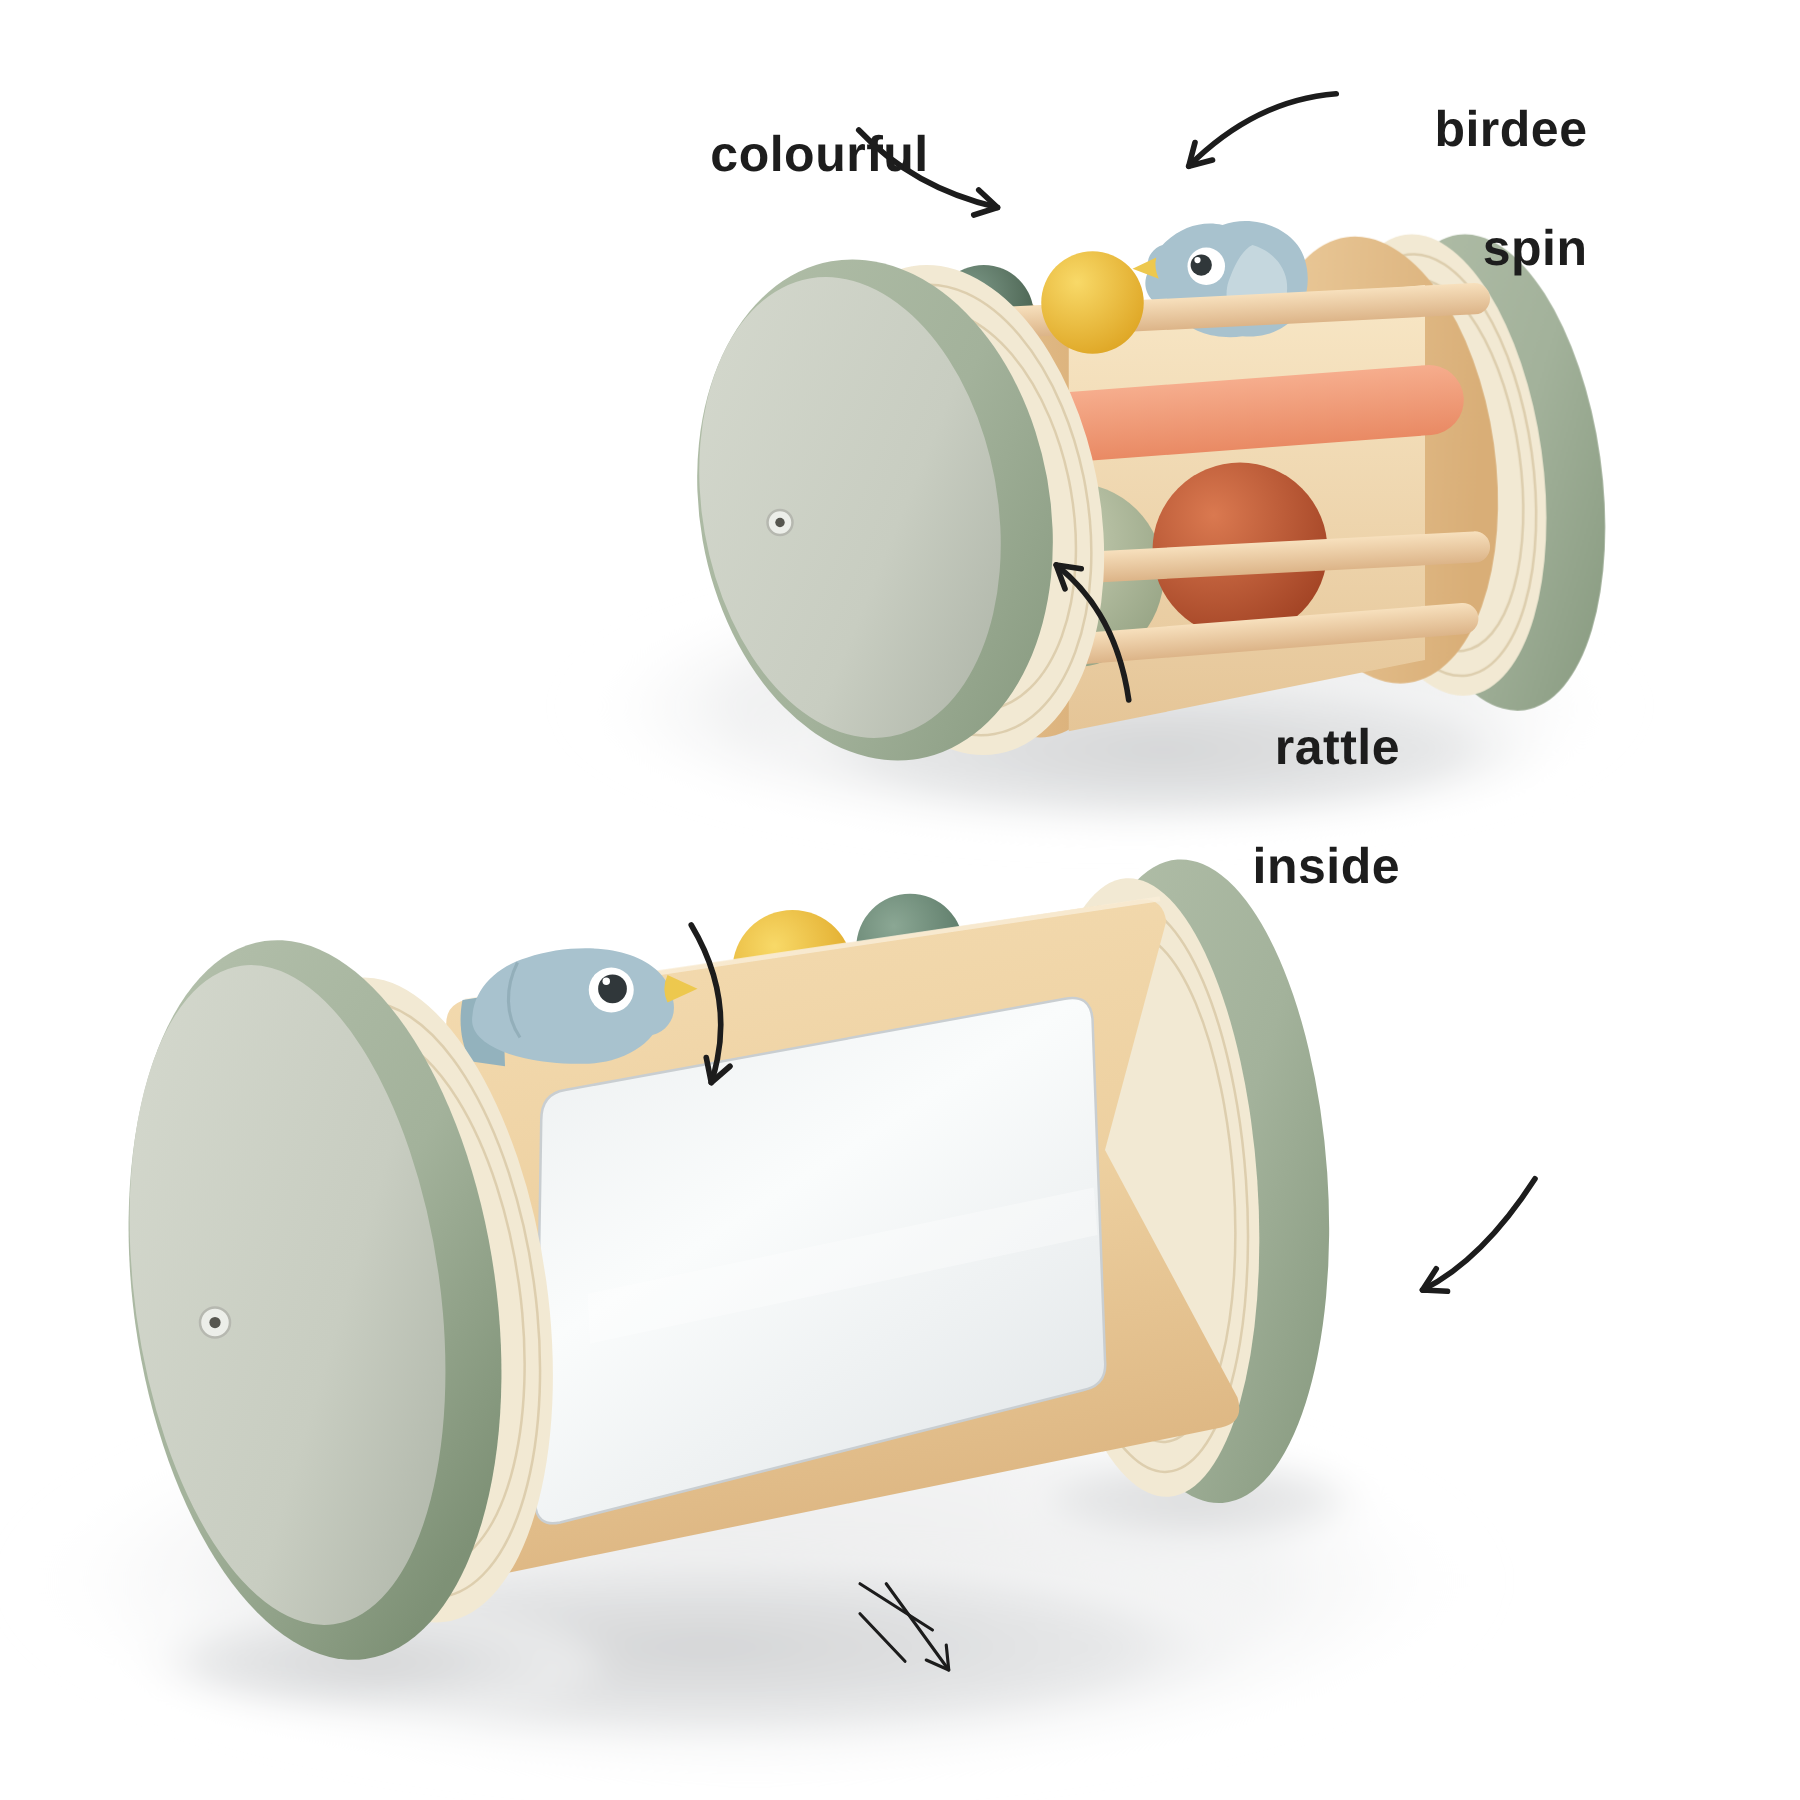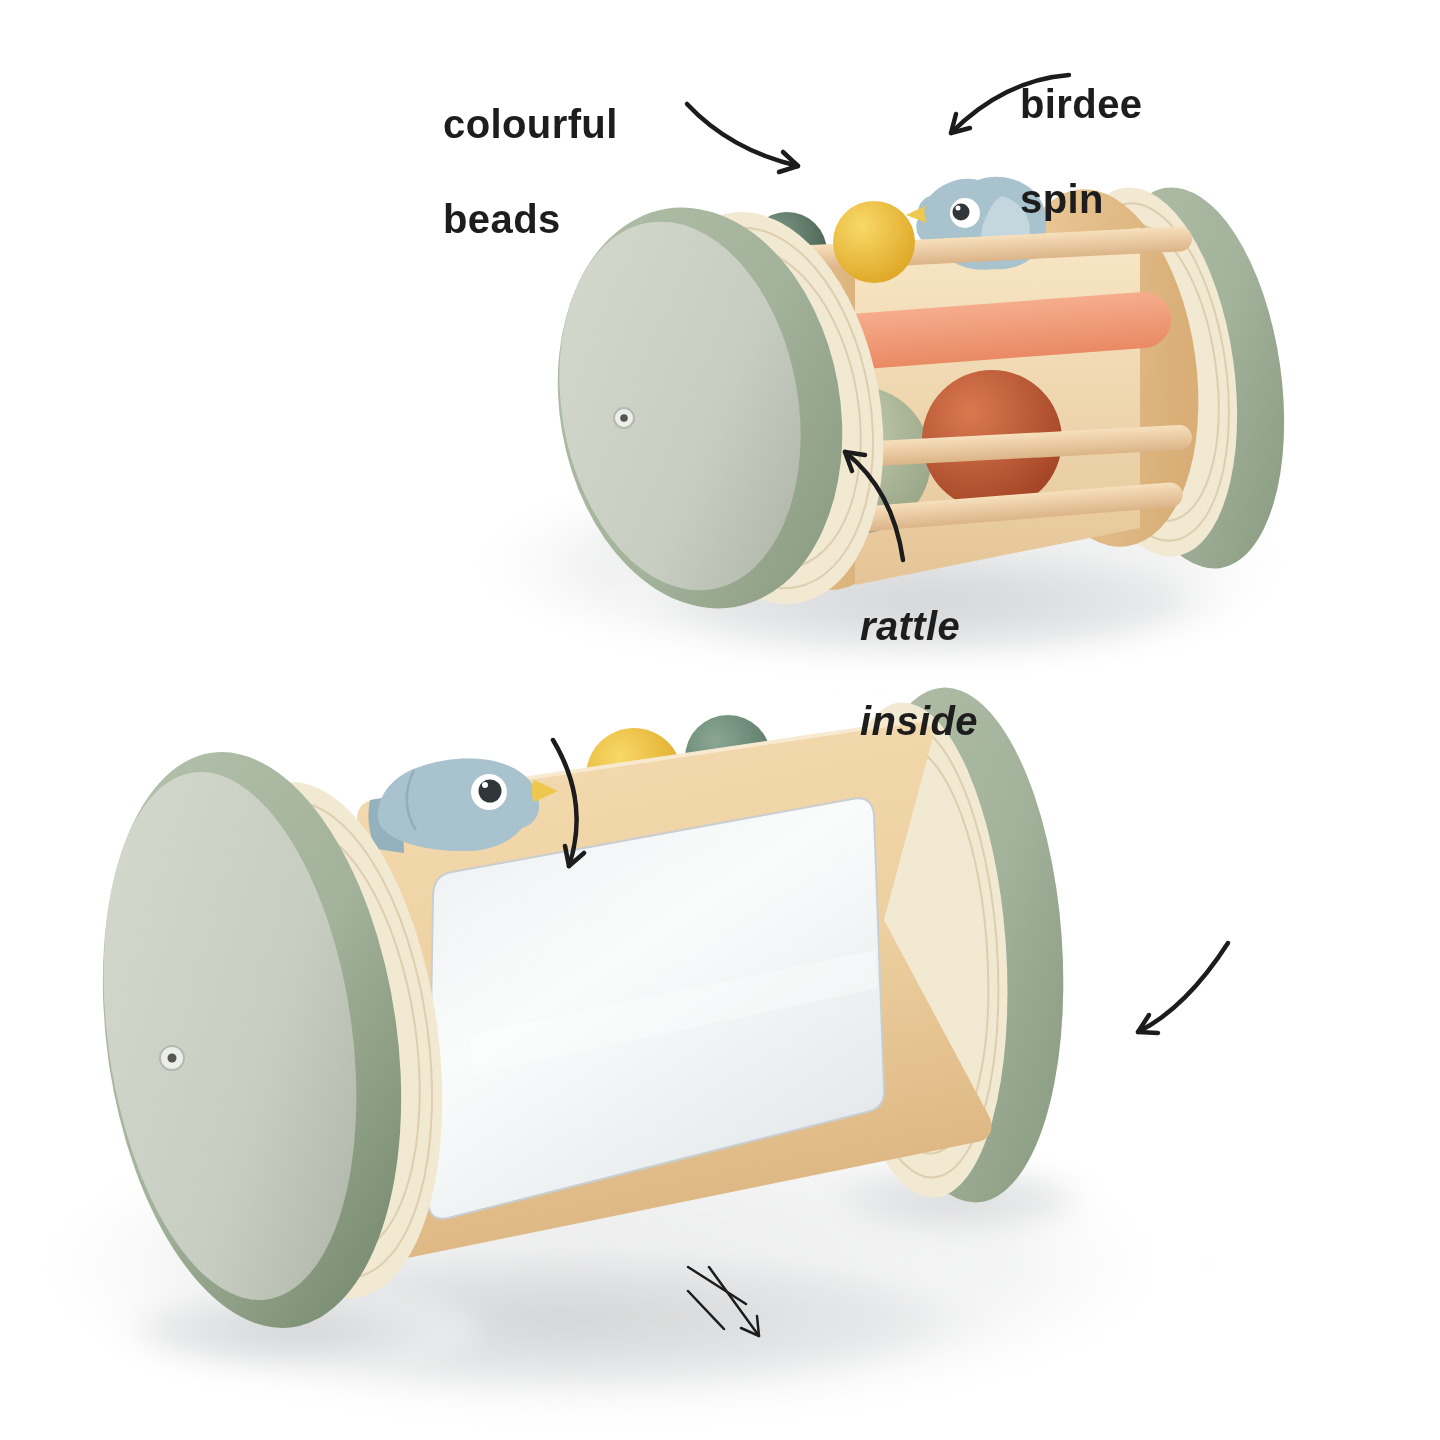--- a/index.html
+++ b/index.html
@@ -5,21 +5,21 @@
   :root{
     --text:#1d1d1d; --arrow:#1c1c1c; --background:#ffffff;
     --sage:#a7b5a0; --plywood:#f2e9d3; --plywood-line:#d9c9a7;
     --bird-body:#a8c2ce; --bird-wing:#c8d9e0; --bird-beak:#edc84e; --bird-pupil:#30373a;
   }
   html,body{margin:0;padding:0;background:var(--background);}
   .stage{position:relative;width:1440px;height:1440px;overflow:hidden;background:var(--background);
          font-family:"Liberation Sans", sans-serif;}
   .art{position:absolute;left:0;top:0;}
   .callout{position:absolute;font-weight:700;font-size:40px;line-height:1.18;color:var(--text);
-           text-align:left;letter-spacing:.4px;white-space:pre-line;}
+           text-align:right;letter-spacing:.4px;white-space:pre-line;}
   .callout span{display:block;}
   .ply-ring{fill:none;stroke:var(--plywood-line);stroke-width:2;opacity:.85;}
   .arrow{fill:none;stroke:var(--arrow);stroke-width:4.5;stroke-linecap:round;stroke-linejoin:round;}
   .arrow-thin{fill:none;stroke:var(--arrow);stroke-width:2.5;stroke-linecap:round;}
 </style>
 </head>
 <body>
 
 <div class="stage">
 
@@ -215,28 +215,27 @@
         <path class="arrow-thin" d="M 688 1267 L 746 1304"></path>
         <path class="arrow-thin" d="M 709 1267 L 759 1336" stroke-width="3"></path>
         <path class="arrow-thin" d="M 759 1336 L 757 1316 M 759 1336 L 741 1328" stroke-width="3"></path>
         <path class="arrow-thin" d="M 688 1291 L 724 1329"></path>
       </g>
     </g>
   </svg>
 
   <div class="callout" style="left:443px;top:54px;width:300px;">
     <span>colourful</span>
-    <span>beads</span>
   </div>
 
   <div class="callout" style="left:1020px;top:34px;width:250px;">
     <span>birdee</span>
     <span>spin</span>
   </div>
 
-  <div class="callout" style="left:860px;top:556px;width:260px;font-style:italic;">
+  <div class="callout" style="left:860px;top:528px;width:260px;">
     <span>rattle</span>
     <span>inside</span>
   </div>
 
 
 
 </div>
 
 </body></html>

